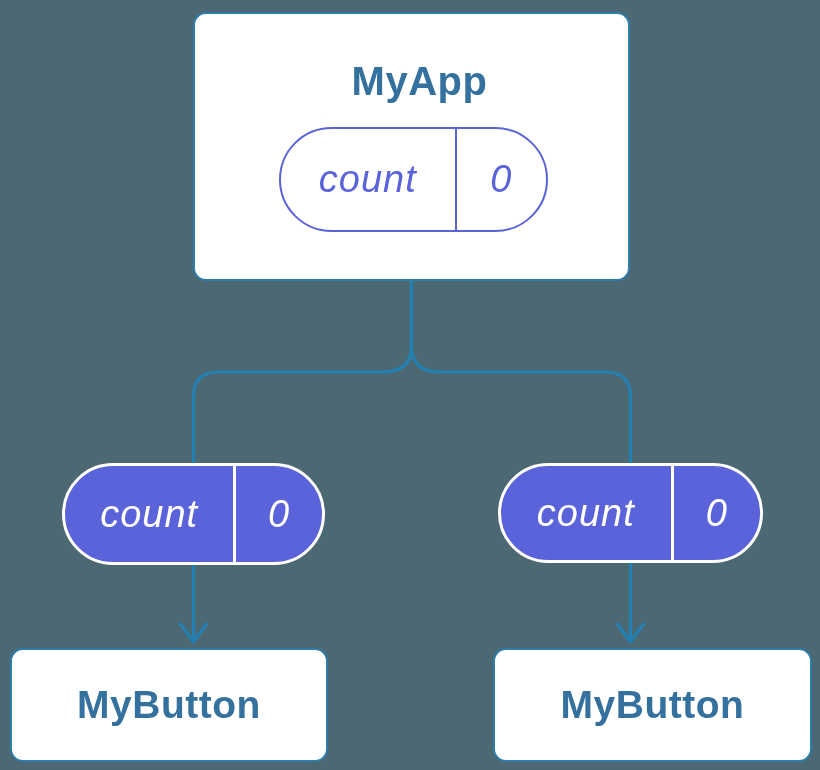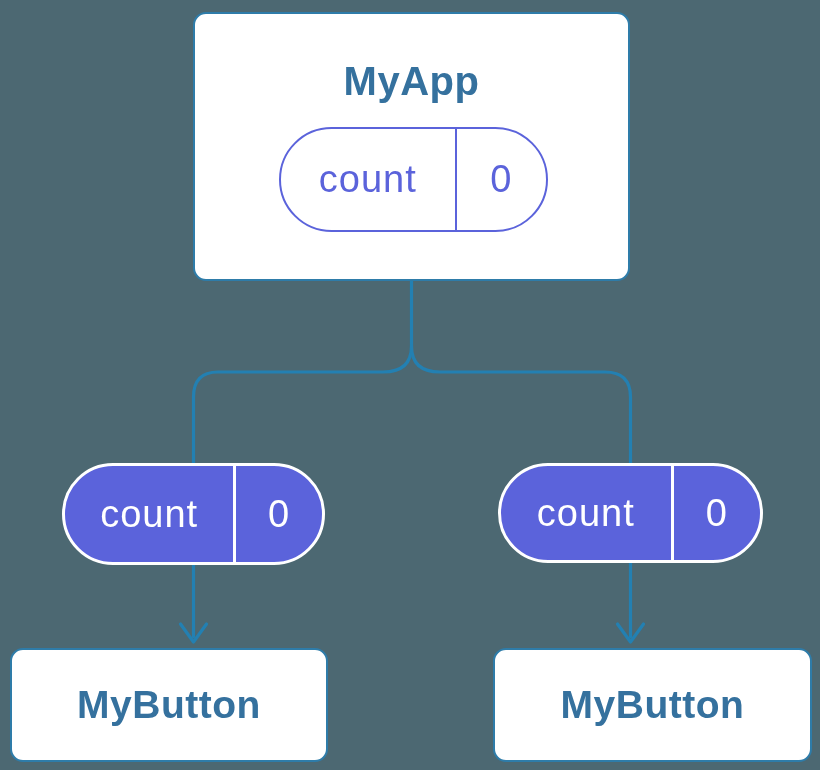--- a/index.html
+++ b/index.html
@@ -26,38 +26,39 @@
     border-radius:13px;
     z-index:2;
   }
   .root-card{left:193px;top:12px;width:437px;height:269px;}
   .card-title{
     position:absolute;left:0;top:47px;width:100%;
     text-align:center;
     font-size:40px;font-weight:700;letter-spacing:.5px;
     color:var(--card-text,#35719E);
     line-height:1;
+    padding-left:8px;
   }
   .btn-card{
     display:flex;align-items:center;justify-content:center;
     font-size:39px;font-weight:700;letter-spacing:.5px;
     color:var(--card-text,#35719E);
   }
   .btn-left{left:10px;top:648px;width:318px;height:114px;}
   .btn-right{left:493px;top:648px;width:319px;height:114px;}
   .pill{
     position:absolute;
     box-sizing:border-box;
     display:flex;align-items:stretch;
     border-radius:999px;
     z-index:2;
     font-size:38px;letter-spacing:1px;
   }
   .pill-cell{
-    display:flex;align-items:center;justify-content:center;
+    display:flex;align-items:center;justify-content:center;font-style:italic;
   }
   .pill-key{flex:0 0 65.5%;}
   .pill-val{flex:1 1 auto;}
   .pill-outline{
     left:84px;top:113px;width:269px;height:105px;
     background:#fff;
     border:2.5px solid var(--indigo,#5B63DB);
     color:var(--indigo,#5B63DB);
   }
   .pill-outline .pill-key{border-right:2.5px solid var(--indigo,#5B63DB);}

